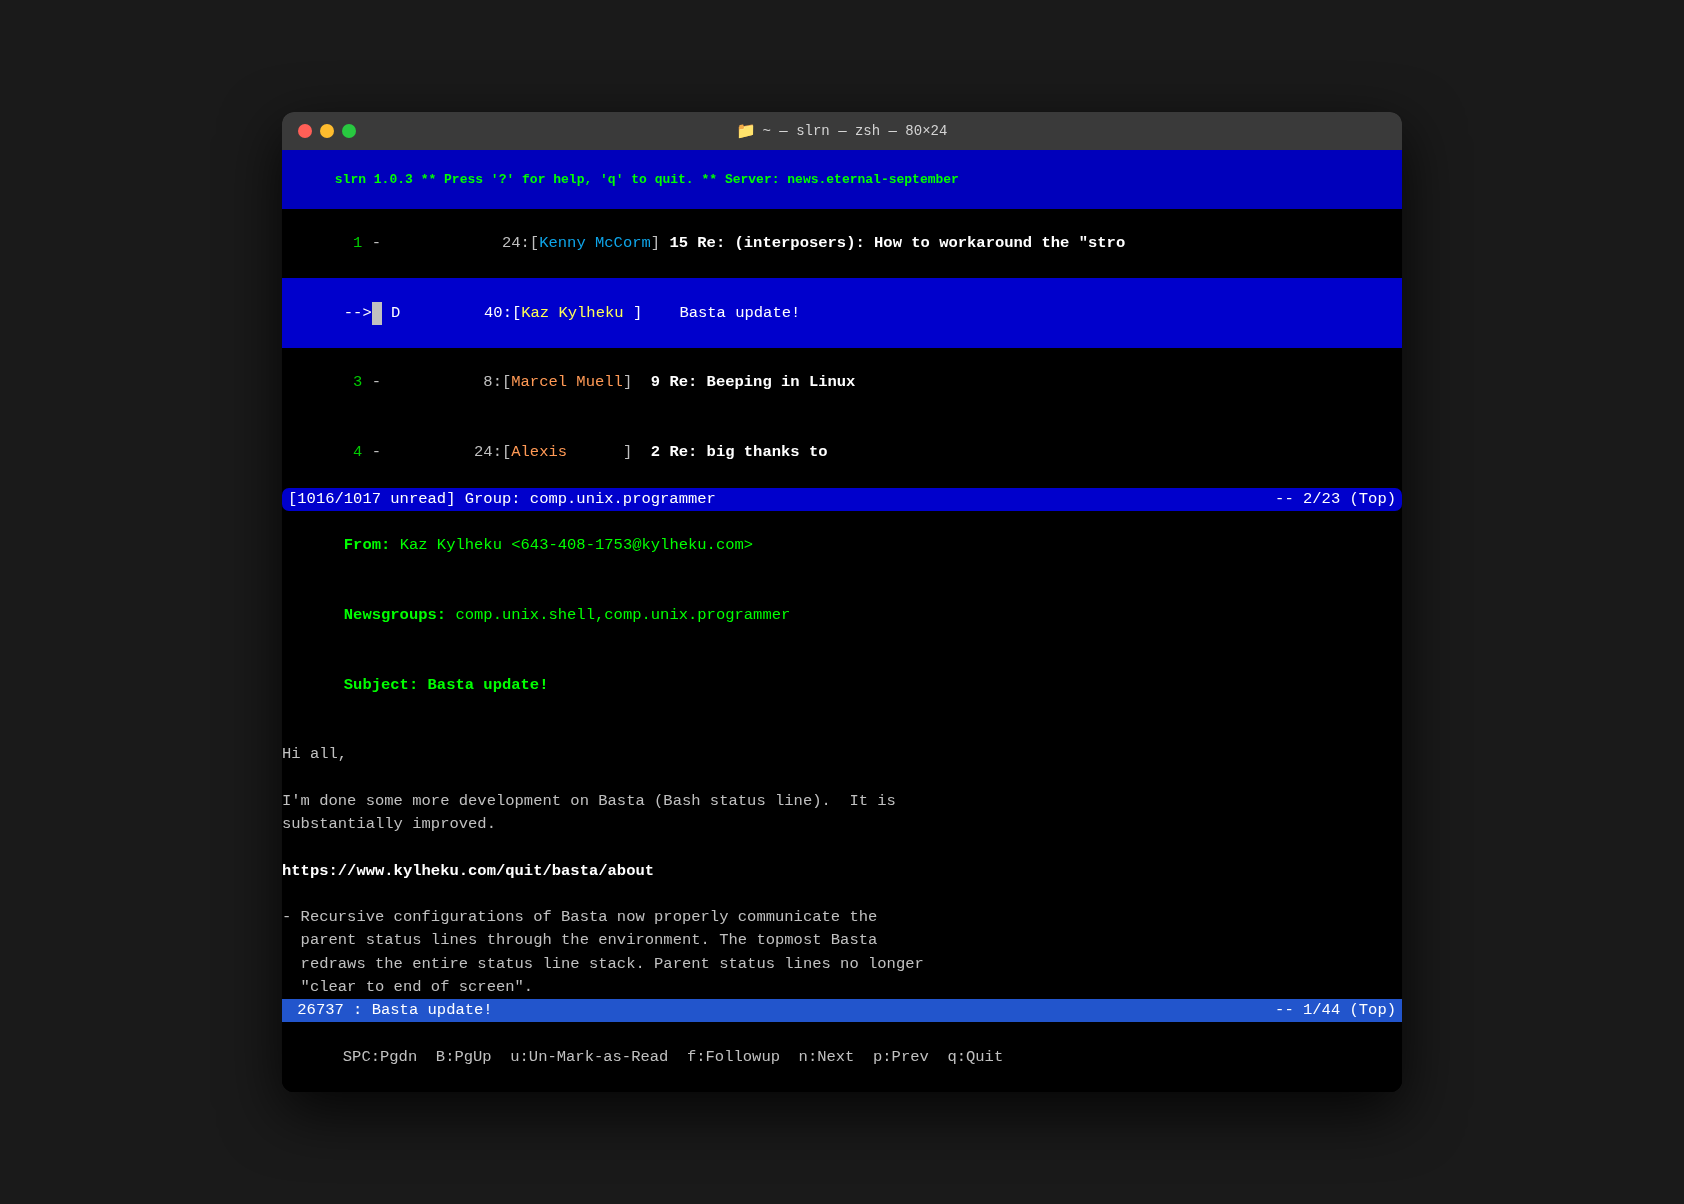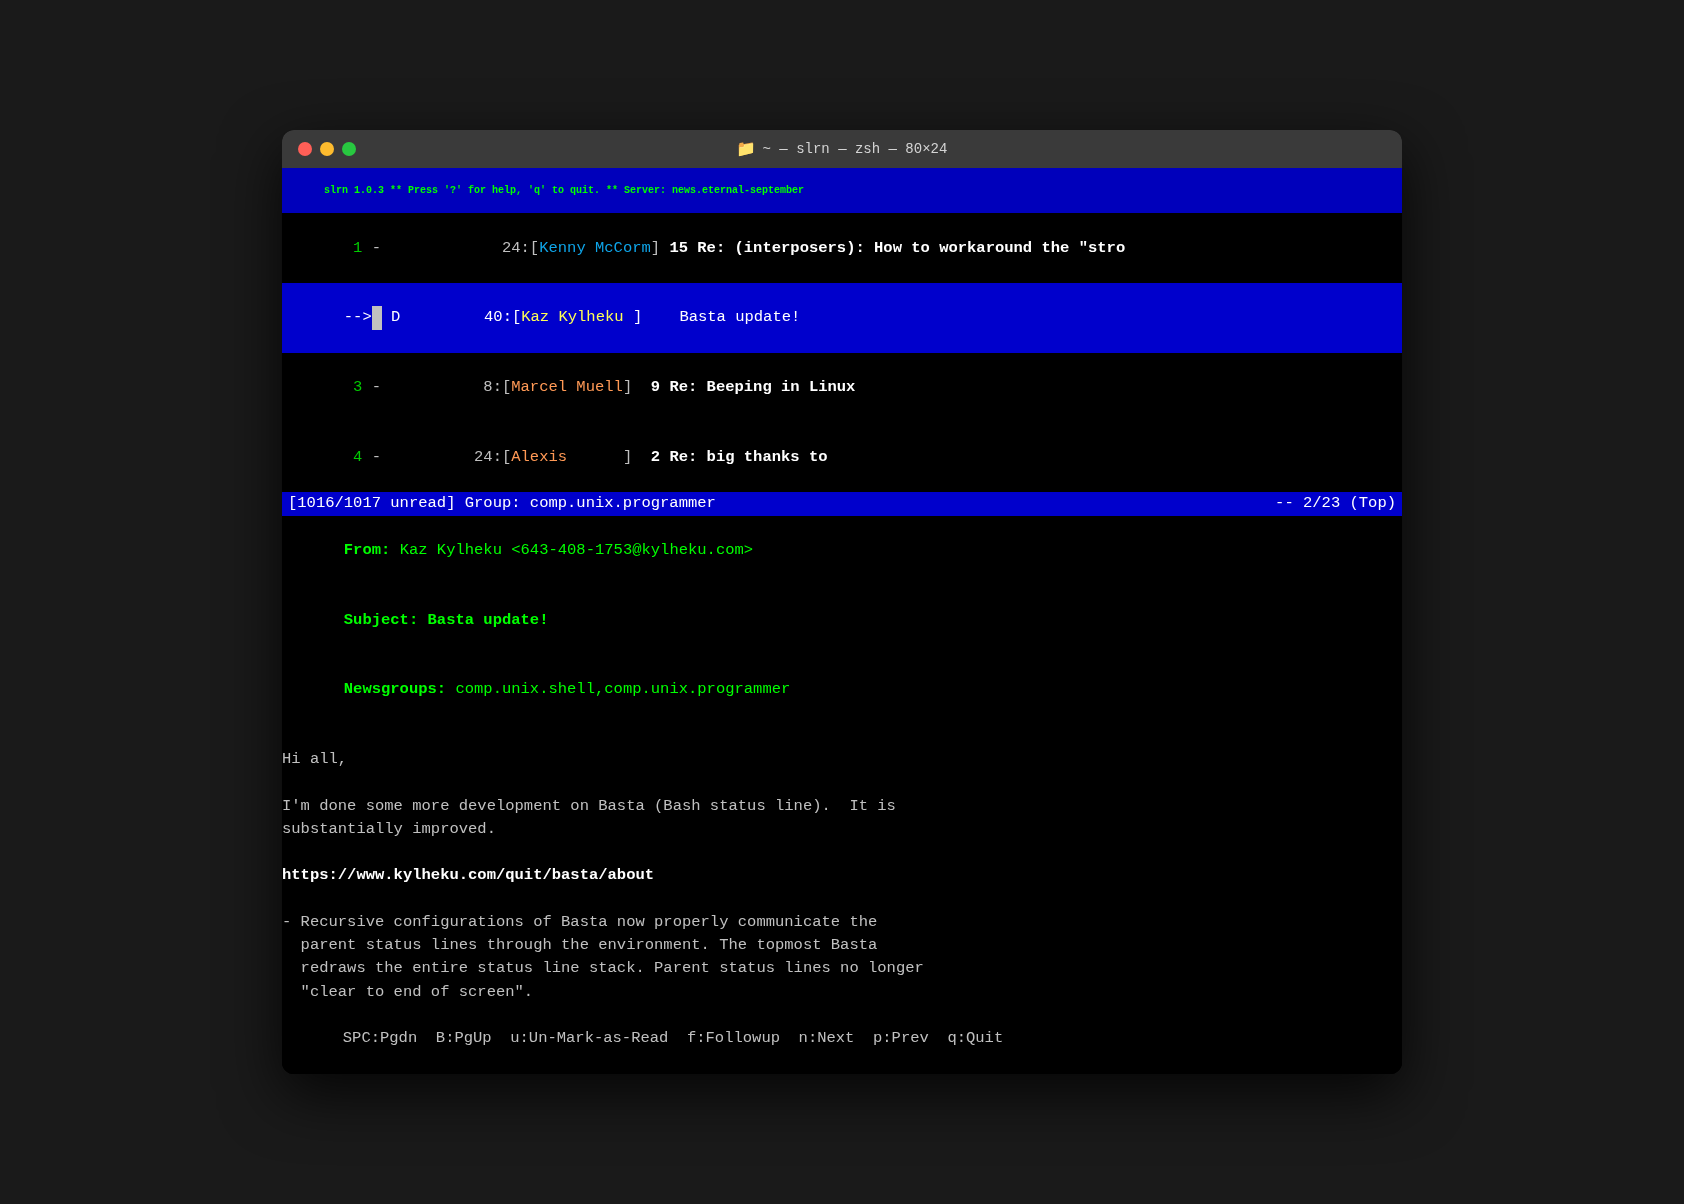--- a/index.html
+++ b/index.html
@@ -73,21 +73,21 @@
     .c-white { color: #ffffff; }
     .c-gray { color: #c0c0c0; }
 
     .header-line {
       background: #0000bb;
       color: #00ff00;
       font-weight: bold;
       padding: 0 6px;
       white-space: pre;
       font-family: 'Courier New', Courier, monospace;
-      font-size: 10px;
+      font-size: 13px;
       line-height: 1.5;
     }
 
     .article-line {
       background: #000;
       padding: 0 6px;
       white-space: pre;
       font-family: 'Courier New', Courier, monospace;
       font-size: 15.5px;
       line-height: 1.5;
@@ -107,20 +107,21 @@
     .status-line {
       background: #0000cc;
       color: #fff;
       padding: 0 6px;
       white-space: pre;
       font-family: 'Courier New', Courier, monospace;
       font-size: 15.5px;
       line-height: 1.5;
       display: flex;
       justify-content: space-between;
+      border-radius: 7px;
     }
 
     .article-status-line {
       background: #2255cc;
       color: #fff;
       padding: 0 6px;
       white-space: pre;
       font-family: 'Courier New', Courier, monospace;
       font-size: 15.5px;
       line-height: 1.5;
@@ -199,39 +200,43 @@
     <div class="status-line">
       <span>[1016/1017 unread] Group: comp.unix.programmer</span>
       <span>-- 2/23 (Top)</span>
     </div>
 
     <div class="article-line">
       <span class="c-bright-green bold">From:</span><span class="c-bright-green"> </span><span class="c-bright-green">Kaz Kylheku &lt;643-408-1753@kylheku.com&gt;</span>
     </div>
 
     <div class="article-line">
+      <span class="c-bright-green bold">Newsgroups:</span><span class="c-bright-green"> </span><span class="c-bright-green">comp.unix.shell,comp.unix.programmer</span>
+    </div>
+
+    <div class="article-line">
       <span class="c-bright-green bold">Subject:</span><span class="c-bright-green bold"> </span><span class="c-bright-green bold">Basta update!</span>
-    </div>
-
-    <div class="article-line">
-      <span class="c-bright-green bold">Newsgroups:</span><span class="c-bright-green"> </span><span class="c-bright-green">comp.unix.shell,comp.unix.programmer</span>
     </div>
 
     <div class="article-body"> </div>
     <div class="article-body">Hi all,</div>
     <div class="article-body"> </div>
     <div class="article-body">I'm done some more development on Basta (Bash status line).  It is</div>
     <div class="article-body">substantially improved.</div>
     <div class="article-body"> </div>
     <div class="article-body bold" style="font-weight:bold; color:#ffffff;">https://www.kylheku.com/quit/basta/about</div>
     <div class="article-body"> </div>
     <div class="article-body">- Recursive configurations of Basta now properly communicate the</div>
     <div class="article-body">  parent status lines through the environment. The topmost Basta</div>
     <div class="article-body">  redraws the entire status line stack. Parent status lines no longer</div>
     <div class="article-body">  "clear to end of screen".</div>
 
+    <div class="article-status-line">
+      <span> 26737 : Basta update!</span>
+      <span>-- 1/44 (Top)</span>
+    </div>
 
     <div class="keybind-line">
       <span>SPC:Pgdn  B:PgUp  u:Un-Mark-as-Read  f:Followup  n:Next  p:Prev  q:Quit</span>
     </div>
 
   </div>
 </div>
 
 </body></html>

